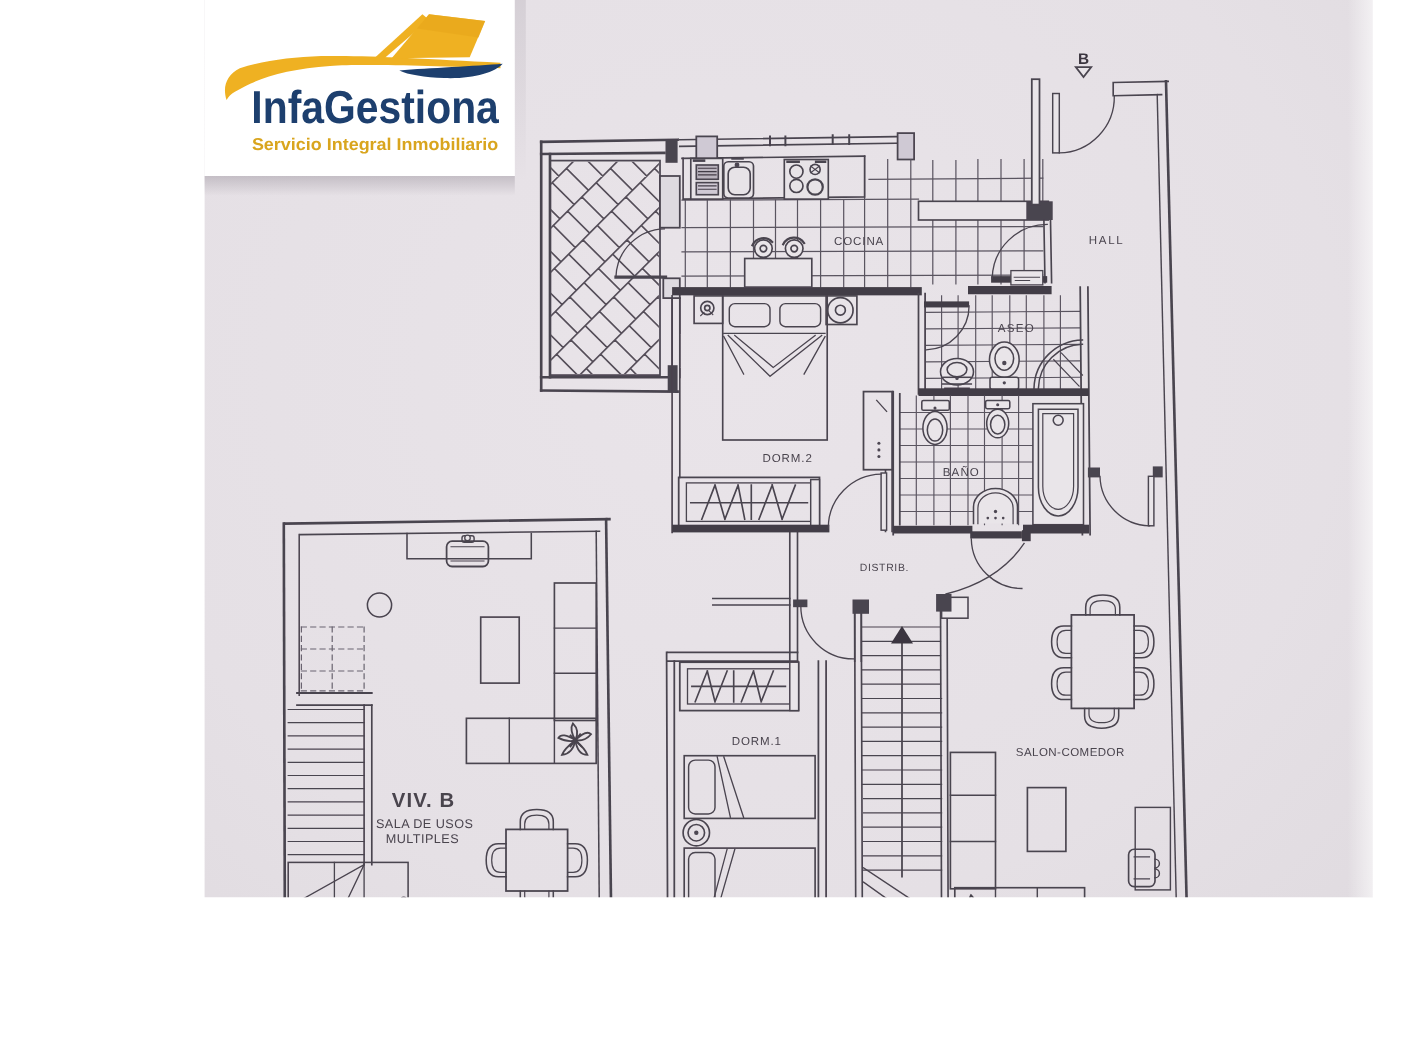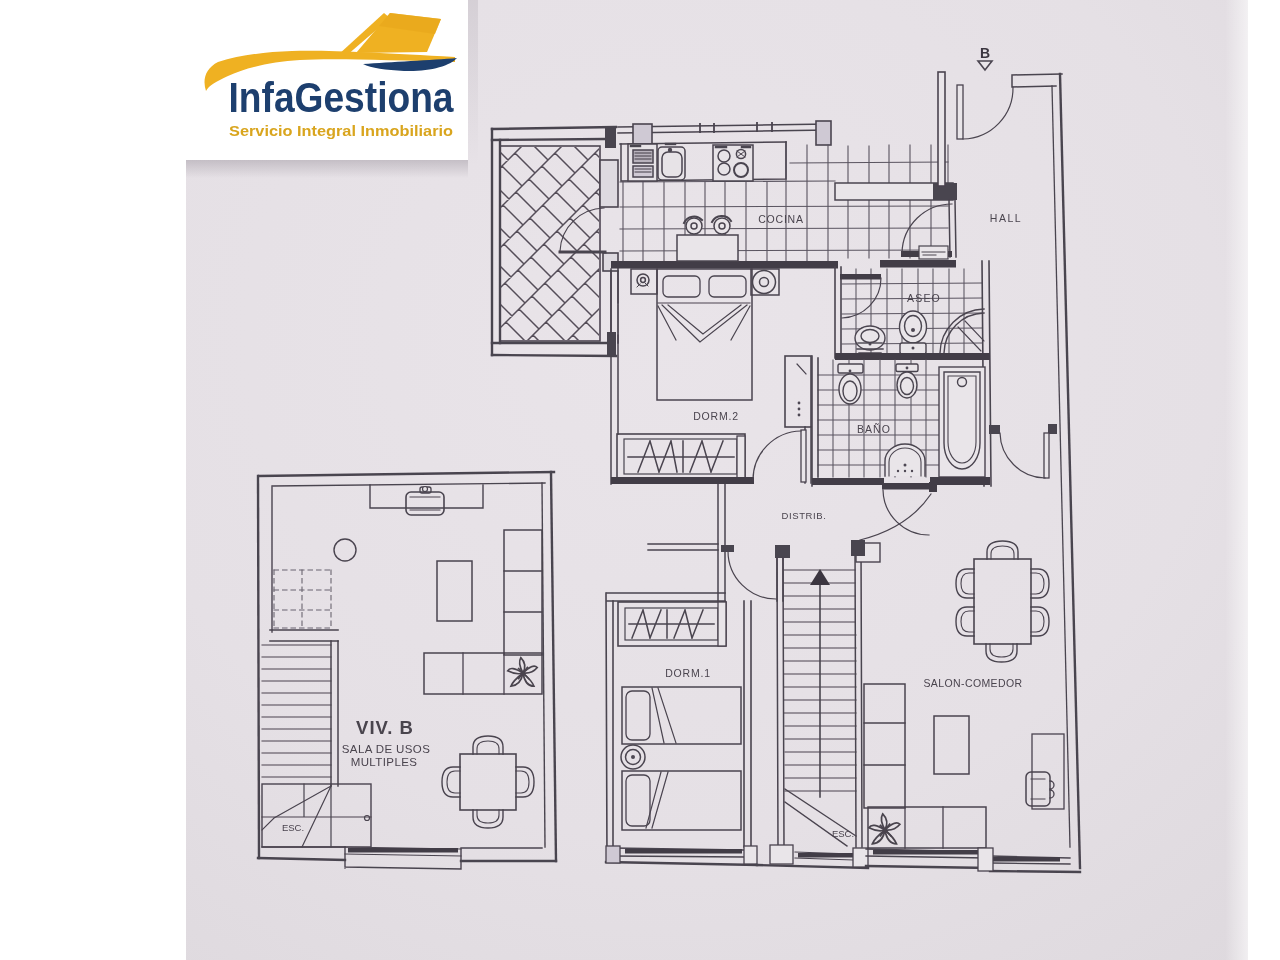--- a/index.html
+++ b/index.html
@@ -1,16 +1,16 @@
 <!DOCTYPE html>
 <html><head>
 <meta charset="utf-8">
 <style>
   html,body{margin:0;padding:0;background:#ffffff;}
-  #page{width:1280px;height:960px;position:relative;overflow:hidden;background:#ffffff;
+  #page{width:1280px;height:816px;position:relative;overflow:hidden;background:#ffffff;
         font-family:"Liberation Sans", sans-serif;}
   svg{position:absolute;top:0;left:0;}
   text{font-family:"Liberation Sans", sans-serif;}
 </style>
 </head>
 <body>
 <div id="page">
 <svg width="1280" height="960" viewBox="0 0 1280 960">
 <defs>
   <radialGradient id="paperg" cx="0.45" cy="0.35" r="0.95">

